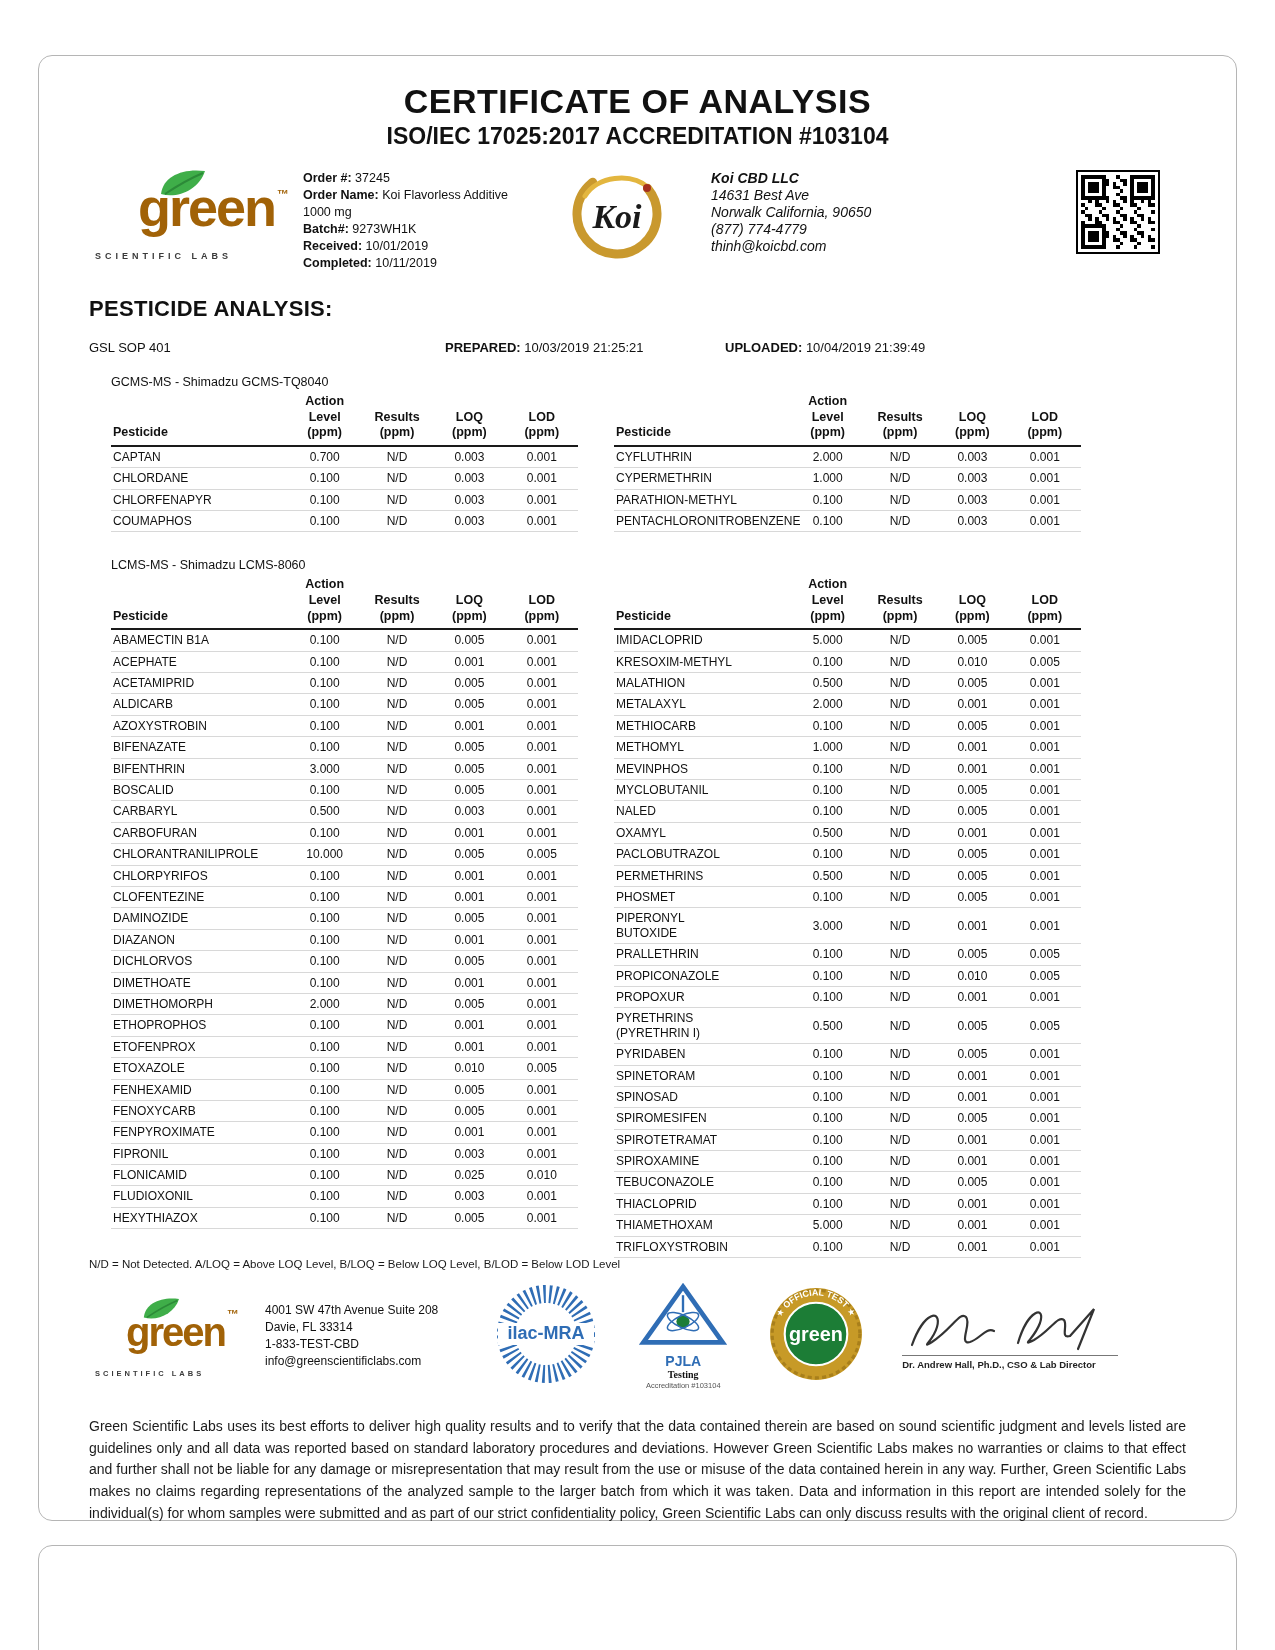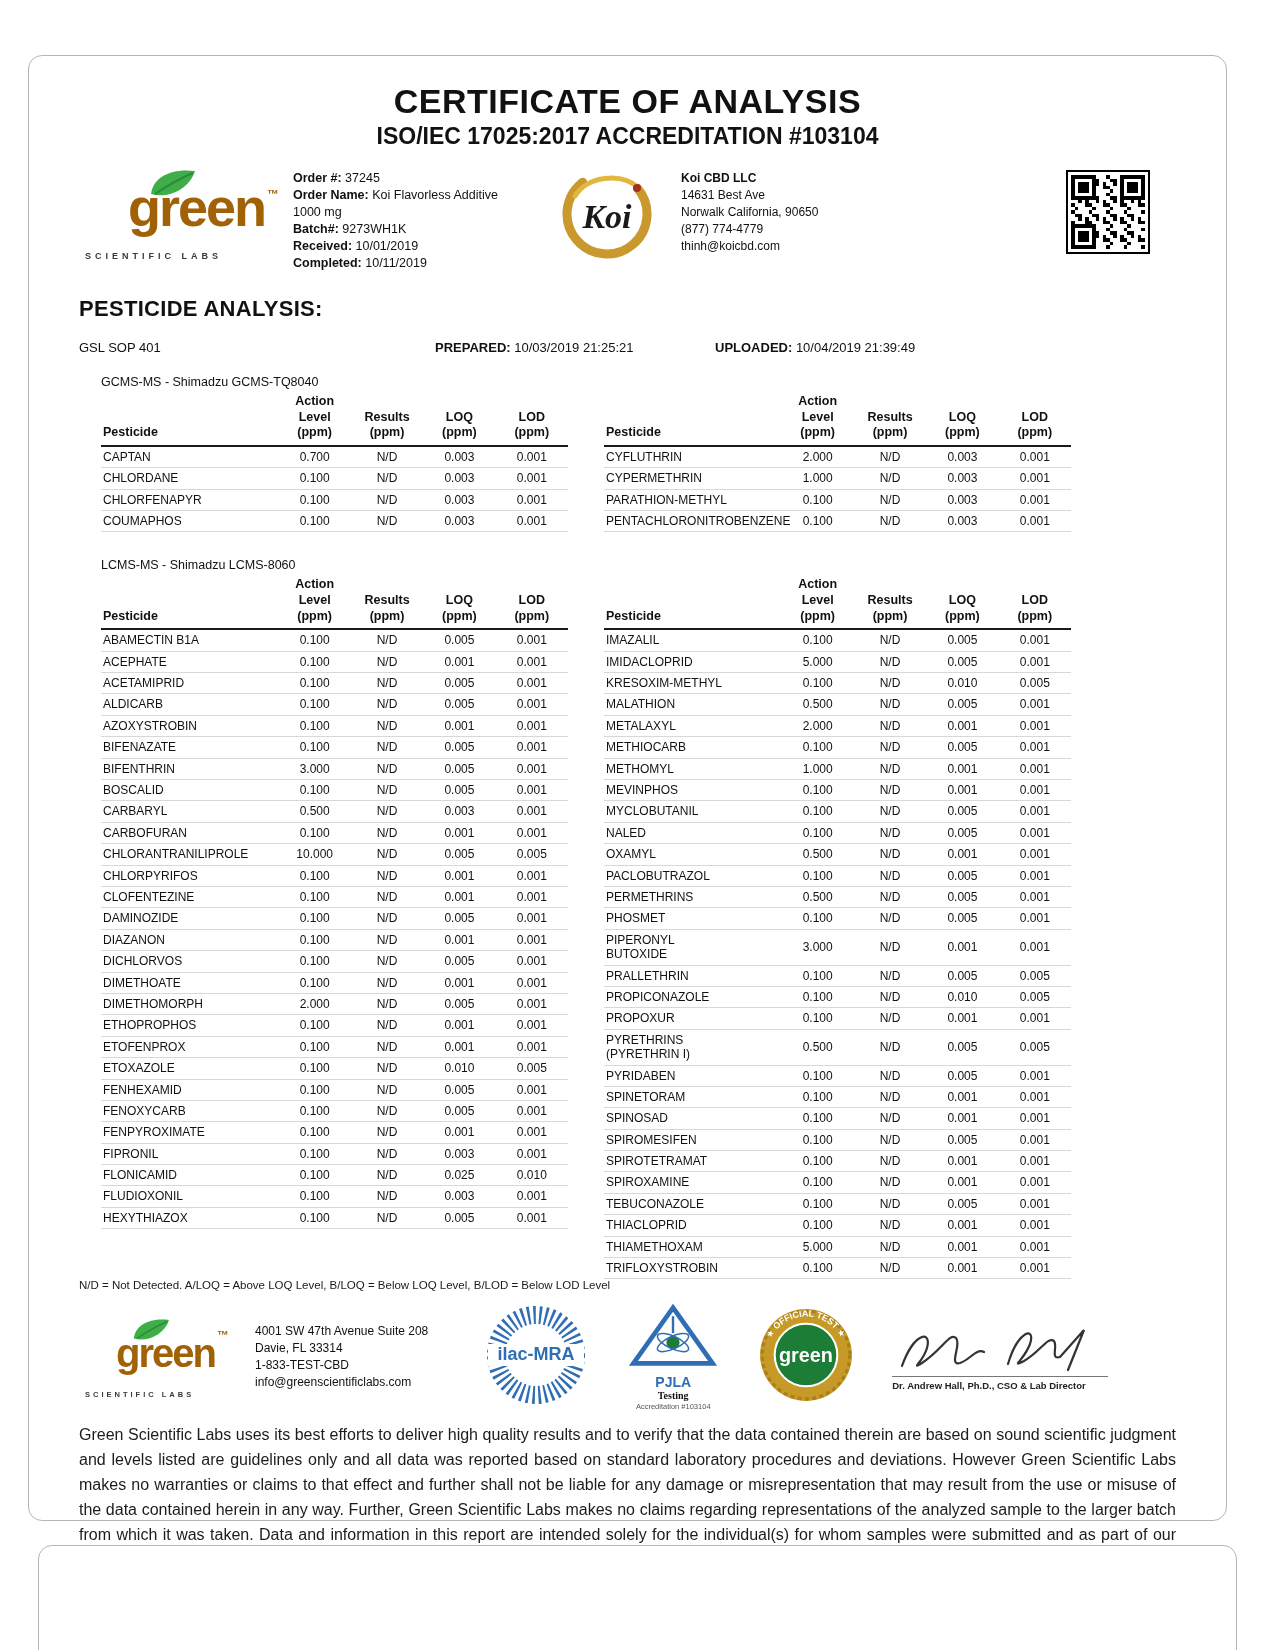--- a/index.html
+++ b/index.html
@@ -1,18 +1,18 @@
 <!DOCTYPE html>
 <html><head>
 <meta charset="utf-8">
 <style>
   * { margin:0; padding:0; box-sizing:border-box; }
   html,body { width:1275px; height:1650px; background:#ffffff; overflow:hidden;
     font-family:"Liberation Sans","DejaVu Sans",sans-serif; color:#111; }
-  .page-card { position:absolute; left:28px; top:55px; width:1199px; height:1466px;
+  .page-card { position:absolute; left:38px; top:55px; width:1199px; height:1466px;
     background:#fff; border:1px solid #b5b5b5; border-radius:14px; padding:26px 50px 20px; }
   .page-card-next { position:absolute; left:38px; top:1545px; width:1199px; height:120px;
     background:#fff; border:1px solid #b5b5b5; border-radius:14px; }
 
   .coa-title { text-align:center; font-size:34px; font-weight:bold; letter-spacing:.5px; }
   .coa-subtitle { text-align:center; font-size:23px; font-weight:bold; margin-top:2px; }
 
   .info-row { display:flex; align-items:flex-start; margin-top:14px; }
   .b { font-weight:bold; }
 
@@ -22,21 +22,21 @@
   .gword { font-size:54px; font-weight:bold; color:#a16207; letter-spacing:-2px; line-height:.95;text-align:right; }
   .gword .tm { font-size:12px; letter-spacing:0; vertical-align:28px; margin-left:2px; }
   .gtag { font-size:9px; font-weight:bold; letter-spacing:4px; color:#3a3a3a; margin-top:18px; padding-left:6px; }
   .green-logo.sm { width:150px; padding-top:14px; }
   .green-logo.sm .gword { font-size:40px; }
   .green-logo.sm .gtag { font-size:7.5px; letter-spacing:3px; }
   .green-logo.sm .leaf { left:50px; top:0; transform:scale(.8); transform-origin:top left; }
 
   .order-block { width:218px; margin-left:14px; font-size:12.5px; line-height:17px; margin-top:6px; }
   .koi-logo { width:110px; margin-left:46px; margin-top:2px; }
-  .client-block { width:210px; margin-left:14px; font-size:12px; line-height:17px; margin-top:6px; }
+  .client-block { width:210px; margin-left:34px; font-size:14px; line-height:17px; margin-top:6px;font-style:italic; }
   .client-name { font-weight:bold; }
 
   .qr { width:84px; height:84px; margin-left:auto; margin-right:26px; margin-top:6px;
     border:2px solid #000; padding:3px; background:#fff; }
   .qr-grid { display:grid; width:100%; height:100%;
     grid-template-columns:repeat(21,1fr); grid-template-rows:repeat(21,1fr); }
   .qr-grid .q1 { background:#000; }
 
   .section-heading { font-size:22px; font-weight:bold; letter-spacing:.3px; margin-top:24px; }
 
@@ -62,21 +62,21 @@
   .ilac-seal { margin-left:56px; }
   .pjla-seal { margin-left:26px; width:118px; text-align:center; }
   .pjla-name { font-size:14px; font-weight:bold; color:#2f6db5; margin-top:1px; }
   .pjla-sub { font-size:10px; font-weight:bold; font-family:"Liberation Serif",serif; }
   .pjla-acc { font-size:7.5px; color:#555; margin-top:1px; }
   .green-seal { margin-left:26px; }
   .sig-block { margin-left:38px; width:216px; }
   .sig-line { border-bottom:1.5px solid #777; margin-top:-6px; }
   .sig-name { font-size:9.5px; font-weight:bold; margin-top:3px; color:#222; }
 
-  .disclaimer { margin-top:12px; font-size:16px; line-height:1.55; text-align:justify; color:#1c1c1c; }
+  .disclaimer { margin-top:26px; font-size:14px; line-height:1.55; text-align:justify; color:#1c1c1c; }
 </style>
 </head>
 <body>
 
 <div class="page-card">
 
   <div class="coa-title">CERTIFICATE OF ANALYSIS</div>
   <div class="coa-subtitle">ISO/IEC 17025:2017 ACCREDITATION #103104</div>
 
   <div class="info-row">
@@ -889,27 +889,20 @@
 (ppm)</th>
             <th>Results
 (ppm)</th>
             <th>LOQ
 (ppm)</th>
             <th>LOD
 (ppm)</th>
           </tr>
         </thead>
       <tbody>
-          <tr>
-            <td>IMAZALIL</td>
-            <td>0.100</td>
-            <td>N/D</td>
-            <td>0.005</td>
-            <td>0.001</td>
-          </tr>
           <tr>
             <td>IMIDACLOPRID</td>
             <td>5.000</td>
             <td>N/D</td>
             <td>0.005</td>
             <td>0.001</td>
           </tr>
           <tr>
             <td>KRESOXIM-METHYL</td>
             <td>0.100</td>

